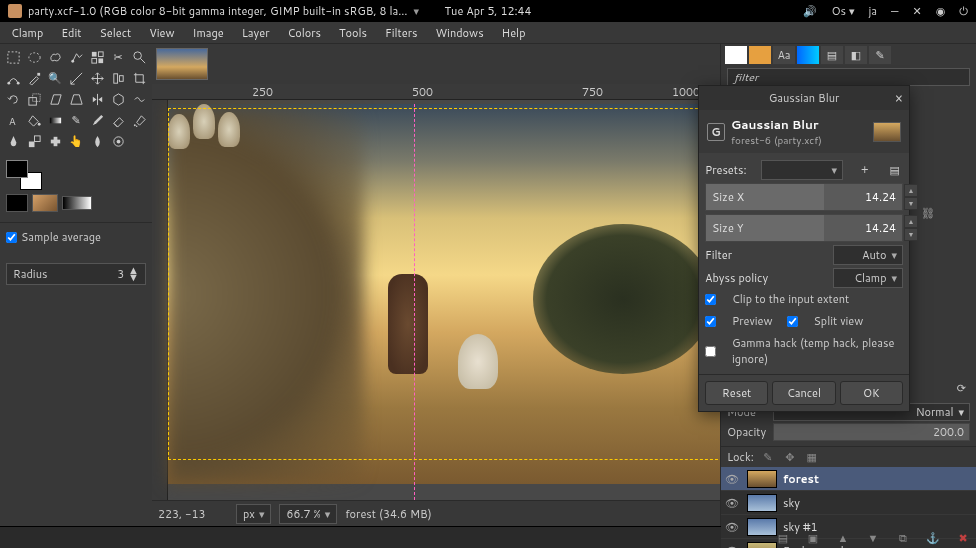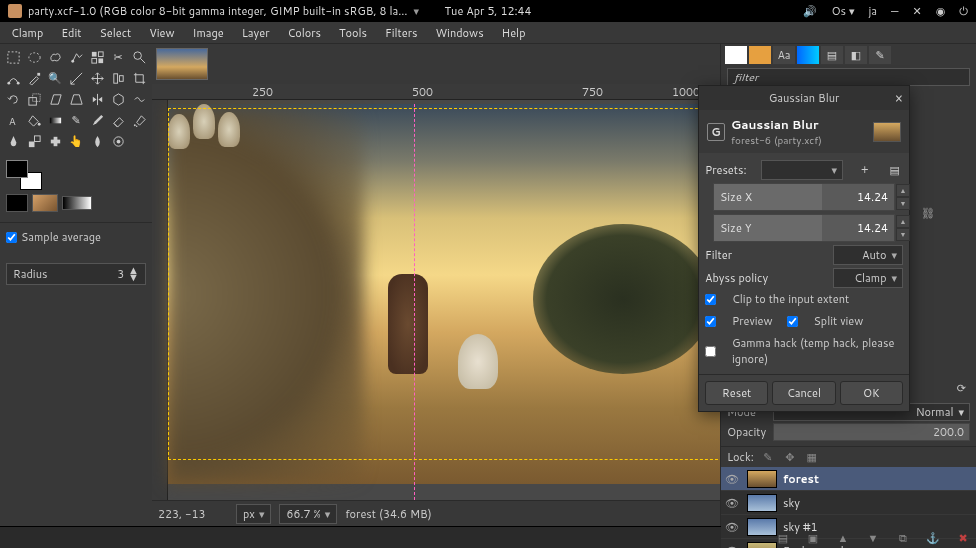--- a/index.html
+++ b/index.html
@@ -66,21 +66,21 @@
 .dialog-header .g-logo{width:18px;height:18px;border:1px solid #888;border-radius:2px;display:flex;align-items:center;justify-content:center;font-weight:bold;color:#ddd}
 .dialog-header .hdr-text{flex:1}
 .dialog-header .hdr-text .h1{font-weight:bold;color:#fff;font-size:12px}
 .dialog-header .hdr-text .h2{color:#aaa;font-size:10px}
 .dialog-header .thumb{width:28px;height:20px;background:linear-gradient(180deg,#d4a860,#6a5030);border:1px solid #555}
 .dialog-body{padding:4px 6px;background:#3f3f3f}
 .d-row{display:flex;align-items:center;gap:15px;margin:3px 0}
 .d-row .d-label{flex:0 0 auto;color:#ddd}
 .d-row .d-select{flex:1;height:20px;background:#2f2f2f;border:1px solid #555;display:flex;align-items:center;justify-content:flex-end;padding:0 5px;color:#ddd}
 .d-row .d-select .arrow{margin-left:5px;color:#aaa}
-.d-slider{height:28px;background:#5a5a5a;border:1px solid #444;display:flex;align-items:center;padding:0 6px;margin:3px 8px;position:relative}
+.d-slider{height:28px;background:#5a5a5a;border:1px solid #444;display:flex;align-items:center;padding:0 6px;margin:3px 0;position:relative}
 .d-slider .fill{position:absolute;left:0;top:0;height:100%;width:60%;background:#6a6a6a}
 .d-slider .label{position:relative;z-index:1;color:#ddd}
 .d-slider .value{position:relative;z-index:1;margin-left:auto;color:#fff}
 .d-slider .spinbox{position:absolute;right:-16px;top:0;height:100%;width:14px;display:flex;flex-direction:column}
 .d-slider .spinbox span{flex:1;background:#444;border:1px solid #333;font-size:7px;text-align:center;line-height:11px;color:#aaa}
 .link-icon{position:absolute;right:-32px;top:22px;color:#aaa}
 .d-check{display:flex;align-items:center;gap:16px;margin:3px 0}
 .d-check input{width:11px;height:11px}
 .d-checkrow{display:flex;gap:14px;margin:3px 0}
 .dialog-actions{display:flex;gap:4px;padding:6px;background:#3f3f3f;border-top:1px solid #2a2a2a}

